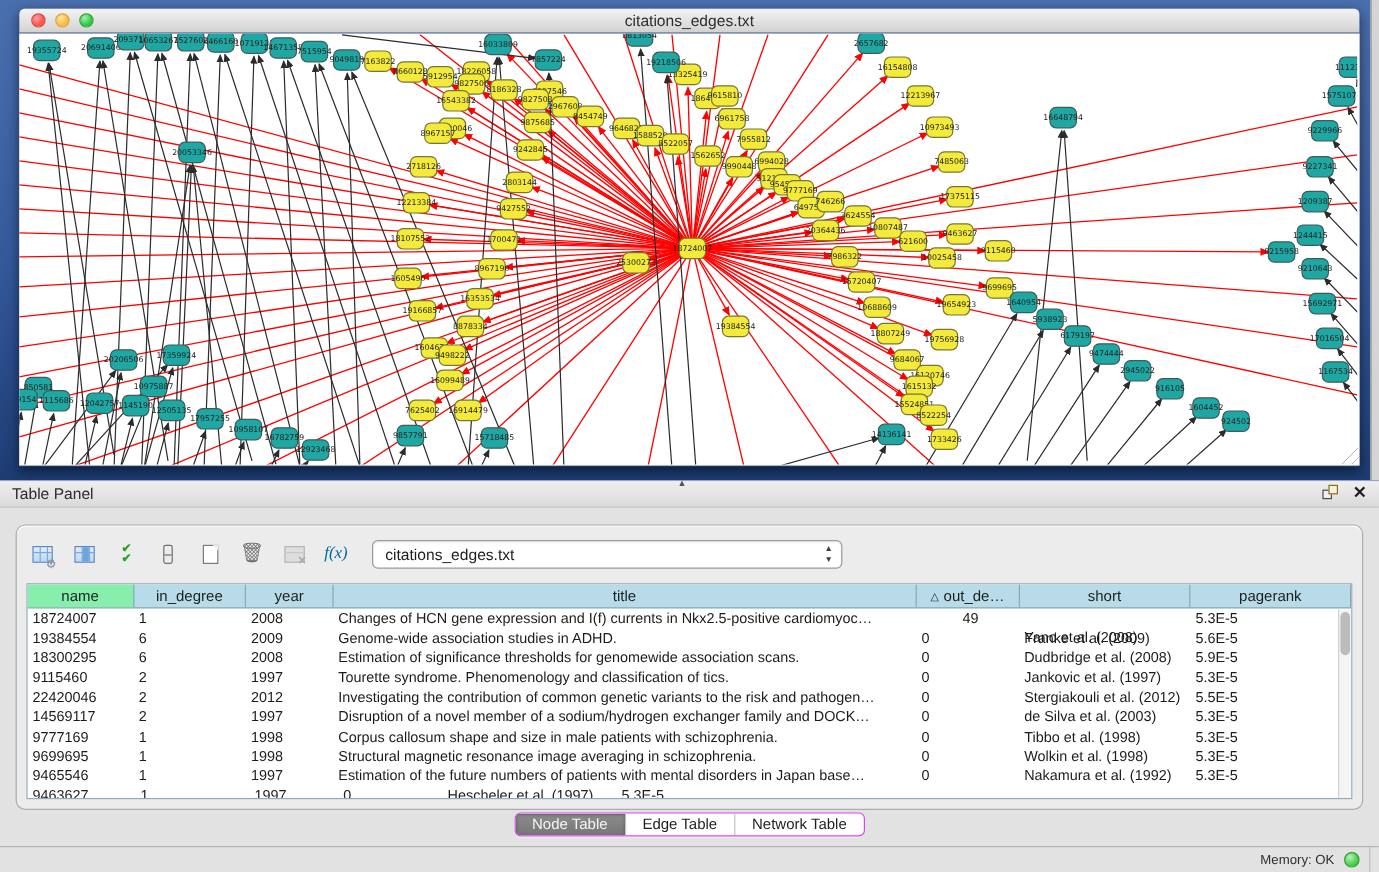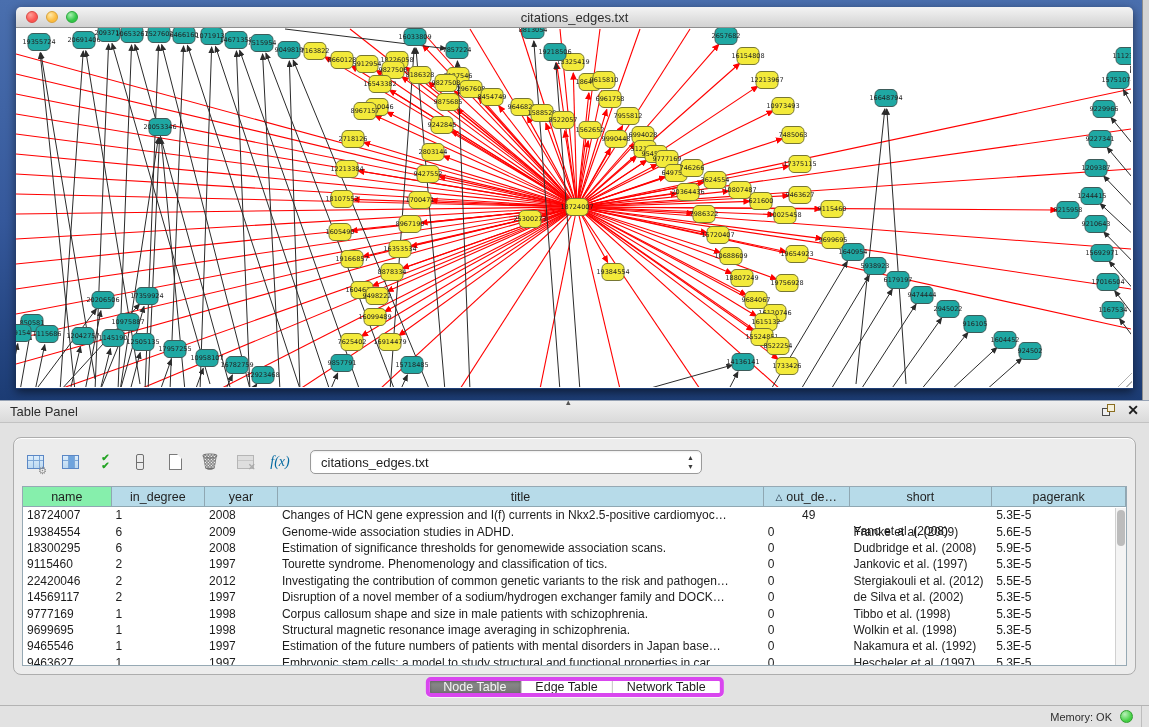--- a/index.html
+++ b/index.html
@@ -93,21 +93,21 @@
   .sort-tri { font-size:9px; margin-right:4px; color:#123; }
   .tbody { font-size:12px; color:#1c1c1c; }
   .tr { display:flex; height:16.4px; align-items:center; }
   .td { padding-left:4px; overflow:hidden; white-space:nowrap; }
   .vscroll { position:absolute; right:0; top:21px; bottom:0; width:11px;
     background:#f4f4f4; border-left:1px solid #d0d0d0; }
   .vthumb { position:absolute; left:1px; right:1px; top:2px; height:36px;
     background:#bcbcbc; border-radius:5px; }
 
   .tabs { position:absolute; left:50%; transform:translateX(-50%); top:276px;
-    display:flex; height:20px; border:4px solid #d946ef; border-radius:5px;
+    display:flex; height:20px; border:1px solid #d946ef; border-radius:5px;
     overflow:hidden; background:#fff; box-shadow:0 1px 0 rgba(255,255,255,.7); }
   .tab { display:flex; align-items:center; justify-content:center;
     padding:0 14px; font-size:12.5px; color:#1f1f1f; border-right:1px solid #c4c4c4; }
   .tab:last-child { border-right:none; }
   .tab.sel { background:linear-gradient(#8d8d8d,#767676); color:#f4f4f4;
     box-shadow:inset 0 1px 3px rgba(0,0,0,.35); }
 
   .statusbar { position:absolute; left:0; right:0; bottom:0; height:22px;
     border-top:1px solid #b3b3b3; background:#e2e2e2;
     display:flex; align-items:center; justify-content:flex-end;margin-top:12px; }
@@ -963,21 +963,21 @@
             <div class="td" style="width: 87px;">0</div>
             <div class="td" style="width: 145px;">Stergiakouli et al. (2012)</div>
             <div class="td" style="width: 136px;">5.5E-5</div>
           </div>
           <div class="tr">
             <div class="td" style="width: 90px;">14569117</div>
             <div class="td" style="width: 95px;">2</div>
             <div class="td" style="width: 74px;">1997</div>
             <div class="td" style="width: 494px;">Disruption of a novel member of a sodium/hydrogen exchanger family and DOCK…</div>
             <div class="td" style="width: 87px;">0</div>
-            <div class="td" style="width: 145px;">de Silva et al. (2002)</div>
+            <div class="td" style="width: 145px;">de Silva et al. (2003)</div>
             <div class="td" style="width: 136px;">5.3E-5</div>
           </div>
           <div class="tr">
             <div class="td" style="width: 90px;">9777169</div>
             <div class="td" style="width: 95px;">1</div>
             <div class="td" style="width: 74px;">1998</div>
             <div class="td" style="width: 494px;">Corpus callosum shape and size in male patients with schizophrenia.</div>
             <div class="td" style="width: 87px;">0</div>
             <div class="td" style="width: 145px;">Tibbo et al. (1998)</div>
             <div class="td" style="width: 136px;">5.3E-5</div>
@@ -997,21 +997,20 @@
             <div class="td" style="width: 74px;">1997</div>
             <div class="td" style="width: 494px;">Estimation of the future numbers of patients with mental disorders in Japan base…</div>
             <div class="td" style="width: 87px;">0</div>
             <div class="td" style="width: 145px;">Nakamura et al. (1992)</div>
             <div class="td" style="width: 136px;">5.3E-5</div>
           </div>
           <div class="tr">
             <div class="td" style="width: 90px;">9463627</div>
             <div class="td" style="width: 95px;">1</div>
             <div class="td" style="width: 74px;">1997</div>
-            <div class="td" style="width: 494px;">Embryonic stem cells: a model to study structural and functional properties in car…</div>
             <div class="td" style="width: 87px;">0</div>
             <div class="td" style="width: 145px;">Hescheler et al. (1997)</div>
             <div class="td" style="width: 136px;">5.3E-5</div>
           </div>
         </div>
       <div class="vscroll">
         <div class="vthumb"></div>
       </div>
     </div>
   </div>

